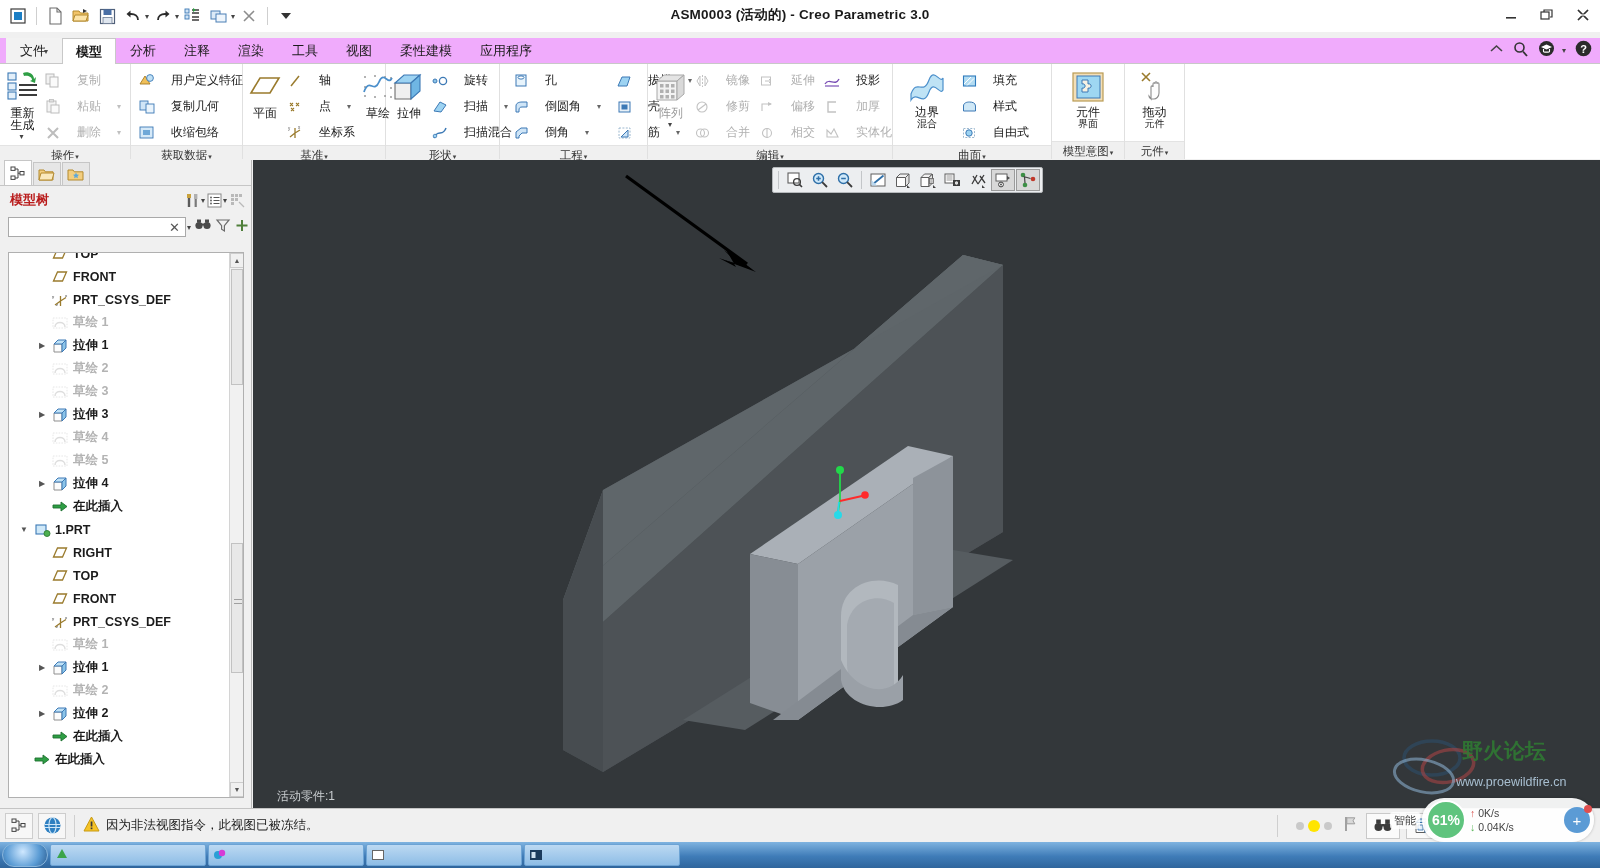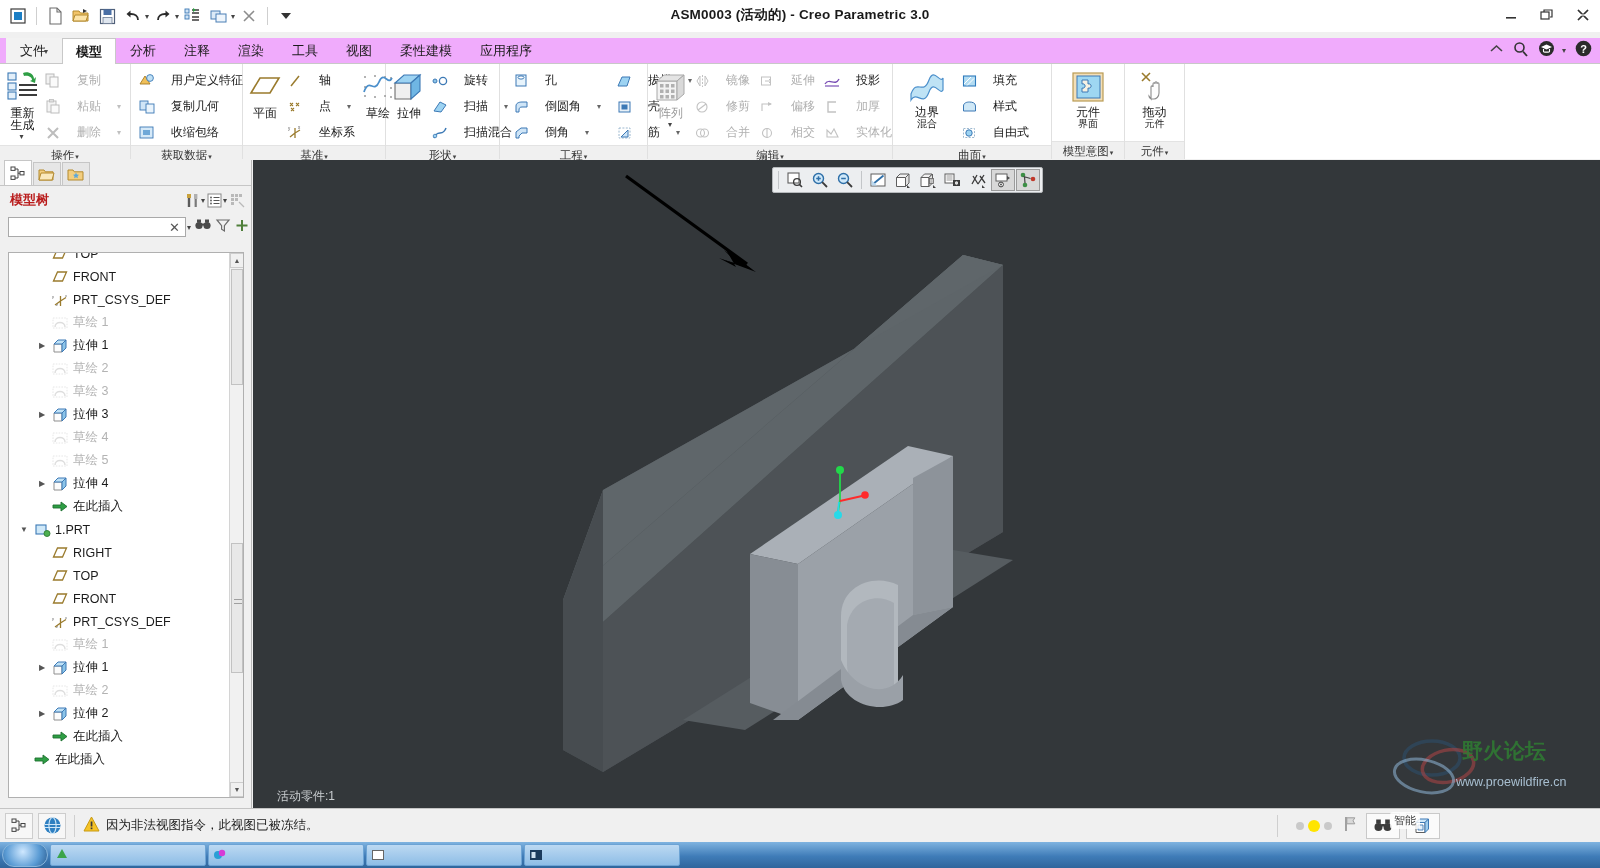--- a/index.html
+++ b/index.html
@@ -99,21 +99,21 @@
     flex:1; height:20px; background:#fff; border:1px solid #a9a9a9;
     display:flex; align-items:center; padding:0 3px;
   }
   .searchbox input { flex:1; border:none; outline:none; font-size:12px; font-family:inherit; }
   .xbtn { color:#555; font-size:13px; padding:0 2px; }
   .tree {
     position:absolute; left:8px; top:92px; width:236px; height:546px;
     background:#ffffff; border:1px solid #b0b0b0; overflow:hidden;
   }
   .treeinner { position:absolute; left:0; top:0; right:14px; bottom:0; overflow:hidden; }
-  .trow { height:23px; display:flex; align-items:center; font-size:12.5px; color:#1b1b1b; white-space:nowrap; }
+  .trow { height:23px; display:flex; align-items:center; font-size:12.5px; color:#1b1b1b; white-space:nowrap;font-weight:bold; }
   .trow.dim { color:#b3b3b3; }
   .tarrow { width:14px; text-align:center; font-size:8px; color:#555; flex:none; }
   .ticon { width:22px; display:flex; align-items:center; justify-content:center; flex:none; }
   .tlabel { padding-left:2px; }
   .tscroll { position:absolute; right:0; top:0; width:14px; bottom:0; background:#f1f1f1; border-left:1px solid #d4d4d4; }
   .tsb { position:absolute; left:1px; width:12px; background:#e8e8e8; border:1px solid #c2c2c2; }
   .tsarrow { position:absolute; left:0; width:14px; height:15px; background:#f0f0f0; border:1px solid #cccccc;
              display:flex; align-items:center; justify-content:center; font-size:7px; color:#555; }
 
   
@@ -1335,20 +1335,34 @@
         <svg width="20" height="18" viewBox="0 0 20 18">
             <path d="M3 5.5h9v10H3z" fill="#fff" stroke="#5e5e5e" stroke-width="1"></path>
             <path d="M3 5.5L6.5 2h9l-3.5 3.5z" fill="#cfe7f8" stroke="#3c79b5" stroke-width="1"></path>
             <path d="M12 5.5L15.5 2v10L12 15.5z" fill="#9ecdee" stroke="#3c79b5" stroke-width="1"></path>
             <path d="M5 8h5v5H5z" fill="#e6f2fb" stroke="#3c79b5" stroke-width=".9"></path>
           </svg>
       </div>
     </div>
   </div>
 
+  <div class="speedwidget">
+    <div class="sw-circle">61%</div>
+    <div class="sw-rates">
+      <div class="r">
+          <span style="color:#d9534f">↑</span>
+          <span>0K/s</span>
+        </div>
+      <div class="r">
+          <span style="color:#5cb85c">↓</span>
+          <span>0.04K/s</span>
+        </div>
+    </div>
+    <div class="sw-plus">+</div>
+  </div>
   <div class="smart-badge">智能</div>
 
   <div class="taskbar">
     <div class="startorb"></div>
     <div class="tbitem">
       <svg class="tbicon" viewBox="0 0 14 14">
           <path d="M7 1l5 9H2z" fill="#3ba44a"></path>
         </svg>
     </div>
     <div class="tbitem">

